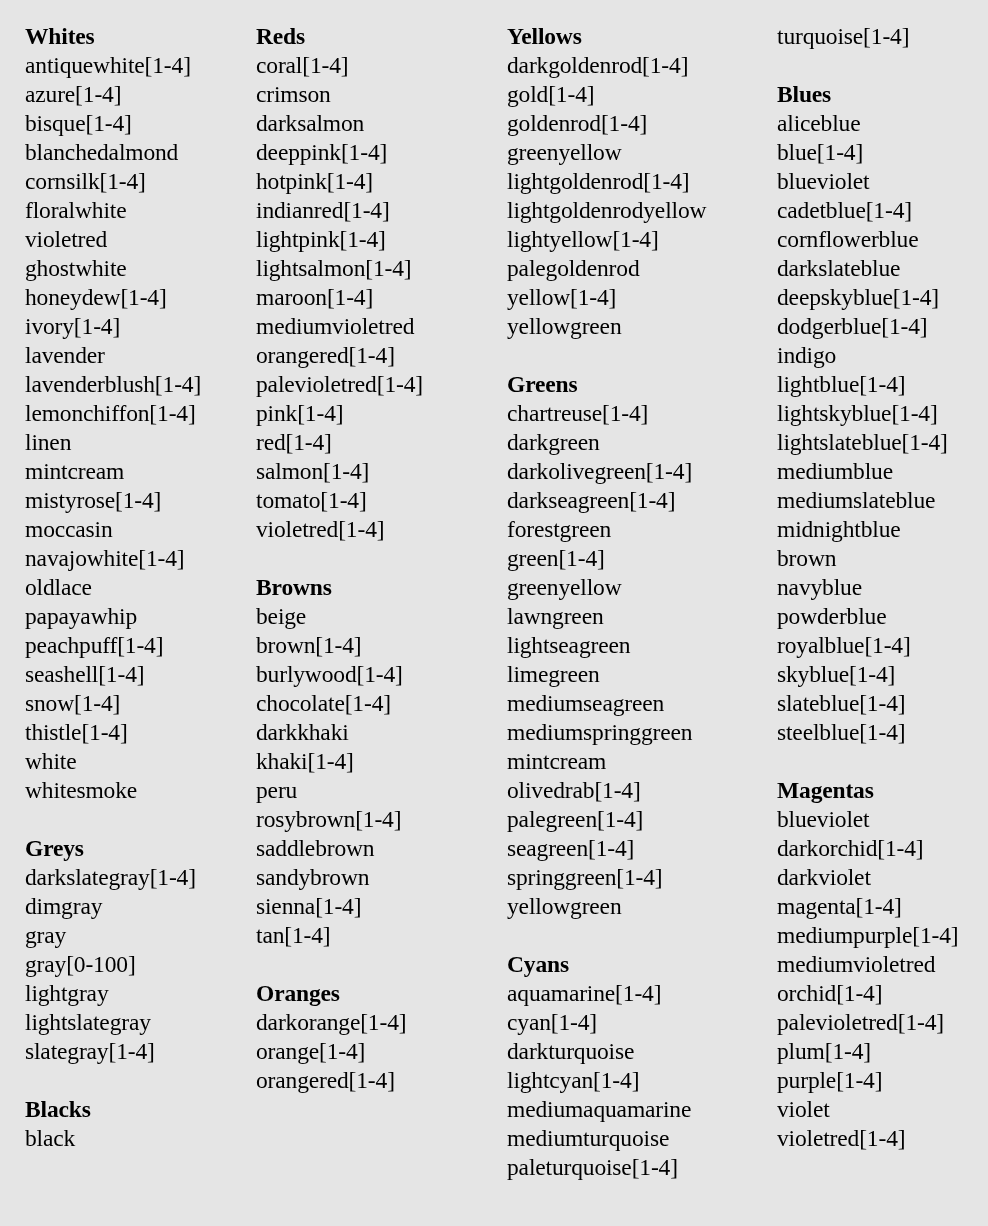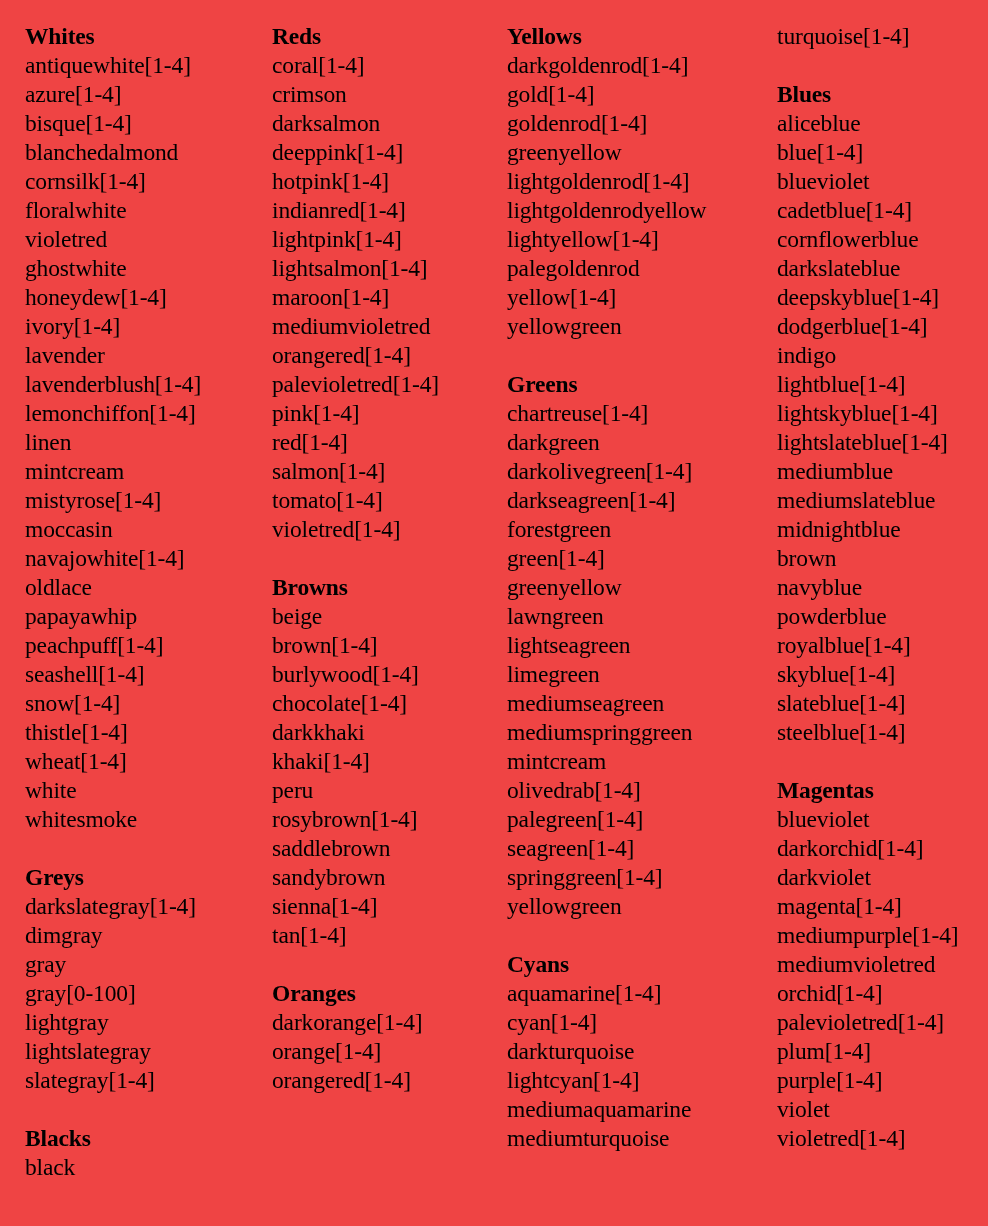--- a/index.html
+++ b/index.html
@@ -12,28 +12,28 @@
     width: 988px;
     height: 1226px;
     font-family: "Liberation Serif", "DejaVu Serif", serif;
     color: #000000;
     overflow: hidden;
   }
   #color-sheet {
     position: relative;
     width: 988px;
     height: 1226px;
-    background: #ef4444;
+    background: #e5e5e5;
   }
   .column {
     position: absolute;
     top: 22px;
   }
   #column-1 { left: 25px;  width: 240px; }
-  #column-2 { left: 272px; width: 230px; }
+  #column-2 { left: 256px; width: 230px; }
   #column-3 { left: 507px; width: 262px; }
   #column-4 { left: 777px; width: 205px; }
 
   .entry {
     font-size: 23.5px;
     line-height: 29px;
     height: 29px;
     white-space: nowrap;
     letter-spacing: -0.15px;
   }
@@ -67,21 +67,20 @@
       <div class="entry">mintcream</div>
       <div class="entry">mistyrose[1-4]</div>
       <div class="entry">moccasin</div>
       <div class="entry">navajowhite[1-4]</div>
       <div class="entry">oldlace</div>
       <div class="entry">papayawhip</div>
       <div class="entry">peachpuff[1-4]</div>
       <div class="entry">seashell[1-4]</div>
       <div class="entry">snow[1-4]</div>
       <div class="entry">thistle[1-4]</div>
-      <div class="entry">wheat[1-4]</div>
       <div class="entry">white</div>
       <div class="entry">whitesmoke</div>
       <div class="entry spacer"></div>
       <div class="entry header">Greys</div>
       <div class="entry">darkslategray[1-4]</div>
       <div class="entry">dimgray</div>
       <div class="entry">gray</div>
       <div class="entry">gray[0-100]</div>
       <div class="entry">lightgray</div>
       <div class="entry">lightslategray</div>
@@ -162,20 +161,21 @@
       <div class="entry">springgreen[1-4]</div>
       <div class="entry">yellowgreen</div>
       <div class="entry spacer"></div>
       <div class="entry header">Cyans</div>
       <div class="entry">aquamarine[1-4]</div>
       <div class="entry">cyan[1-4]</div>
       <div class="entry">darkturquoise</div>
       <div class="entry">lightcyan[1-4]</div>
       <div class="entry">mediumaquamarine</div>
       <div class="entry">mediumturquoise</div>
+      <div class="entry">paleturquoise[1-4]</div>
     </div>
   <div class="column" id="column-4">
       <div class="entry">turquoise[1-4]</div>
       <div class="entry spacer"></div>
       <div class="entry header">Blues</div>
       <div class="entry">aliceblue</div>
       <div class="entry">blue[1-4]</div>
       <div class="entry">blueviolet</div>
       <div class="entry">cadetblue[1-4]</div>
       <div class="entry">cornflowerblue</div>

